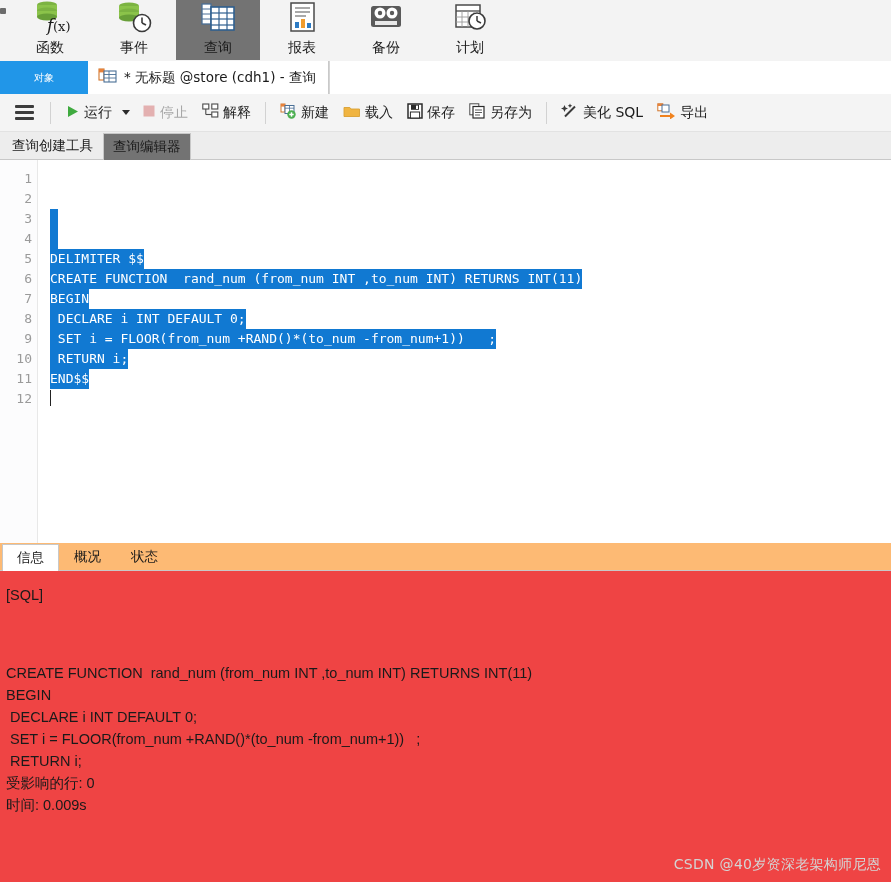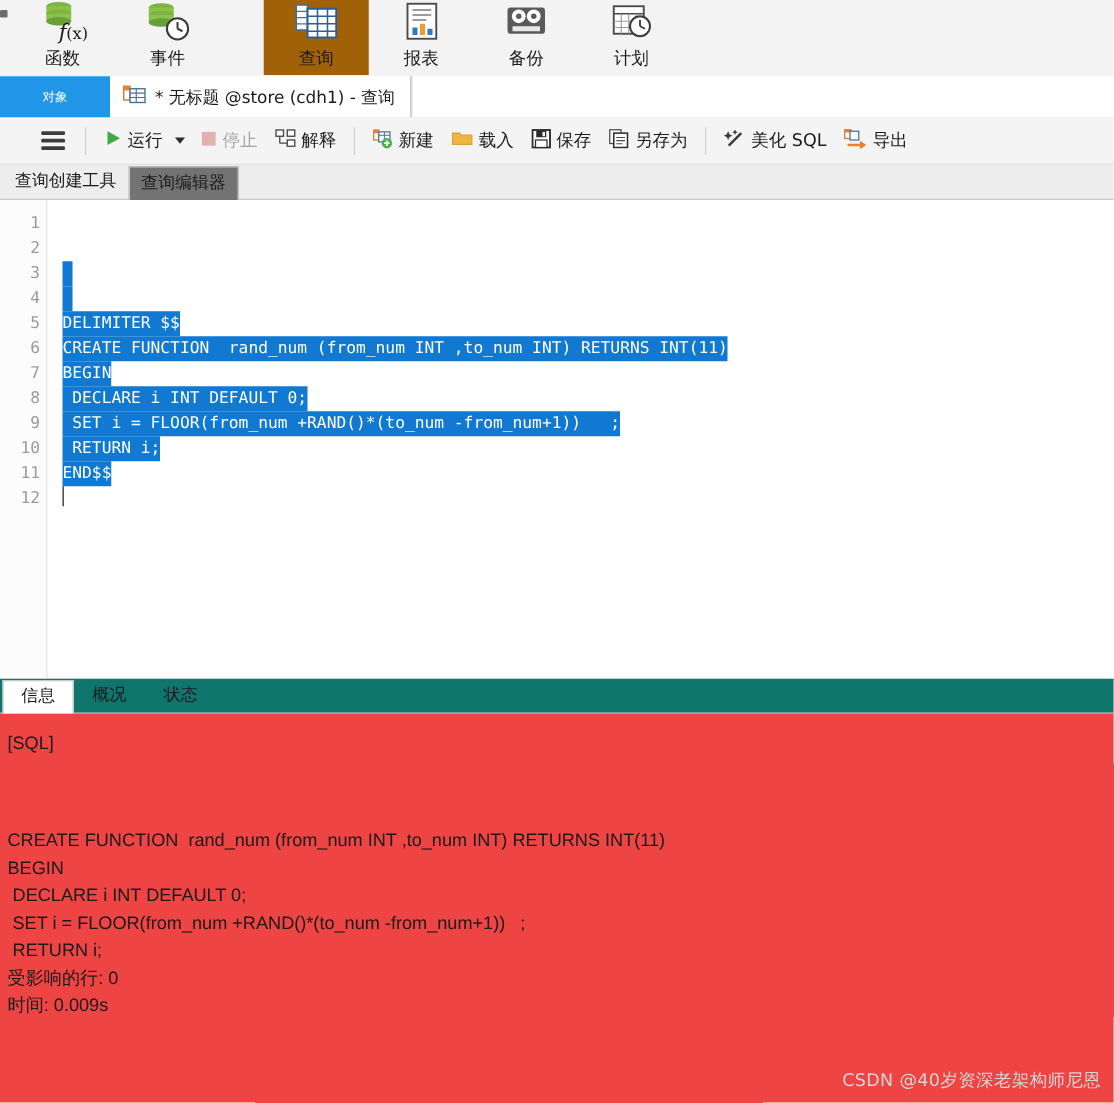--- a/index.html
+++ b/index.html
@@ -22,21 +22,21 @@
   .ribbon-spacer .stub {
     position:absolute; left:0px; top:8px; width:6px; height:6px;
     background:#6b6b6b; border-radius:1px;
   }
   .ribbon-btn {
     width:84px; height:60px;
     display:flex; flex-direction:column; align-items:center; justify-content:flex-start;
     padding-top:0px; box-sizing:border-box; cursor:default;
     position:relative;
   }
-  .ribbon-btn.selected { background:#a16207;margin-left:35px; }
+  .ribbon-btn.selected { background:#737373; }
   .ribbon-ico { height:38px; display:flex; align-items:center; justify-content:center; }
   .ribbon-lbl {
     font-size:14px; color:#1a1a1a; line-height:18px;
     font-family:"DejaVu Sans","Liberation Sans",sans-serif;
   }
 
   
   .tabstrip {
     position:absolute; left:0; top:61px; width:891px; height:33px;
     background:#ffffff; border-bottom:1px solid #c9c9c9;
@@ -54,21 +54,21 @@
     font-size:13.5px; color:#1a1a1a;
     font-family:"DejaVu Sans","Liberation Sans",sans-serif;
     white-space:nowrap;
   }
   .doc-tab-rest { flex:1; background:#ffffff; border-left:1px solid #d5d5d5; }
 
   
   .toolbar {
     position:absolute; left:0; top:94px; width:891px; height:38px;
     background:#f4f4f4; border-bottom:1px solid #e2e2e2;
-    display:flex; align-items:center; gap:0px; padding-left:24px; box-sizing:border-box;
+    display:flex; align-items:center; gap:0px; padding-left:6px; box-sizing:border-box;
   }
   .tb-item {
     display:flex; align-items:center; gap:4px;
     padding:3px 7px; font-size:14px; color:#1d1d1d;
     font-family:"DejaVu Sans","Liberation Sans",sans-serif;
     white-space:nowrap; cursor:default;
   }
   .tb-item.disabled { color:#a6a6a6; }
   .tb-sep { width:1px; height:22px; background:#d2d2d2; margin:0 7px; }
   .tb-hamb { display:flex; flex-direction:column; gap:3px; padding:6px 9px; }
@@ -122,21 +122,21 @@
   }
   .sel-empty { background:#1179d2; display:inline-block; width:8px; height:20px; vertical-align:top; }
   .caret-bar {
     display:inline-block; width:1px; height:16px; background:#222;
     vertical-align:-3px;
   }
 
   
   .restabs {
     position:absolute; left:0; top:543px; width:891px; height:28px;
-    background:#0f766e; border-bottom:1px solid #c8c8c8;
+    background:#fdba74; border-bottom:1px solid #c8c8c8;
     display:flex; align-items:flex-end; padding-left:2px; box-sizing:border-box;
   }
   .restab {
     padding:4px 14px 5px 14px; font-size:13.5px; color:#1a1a1a;
     font-family:"DejaVu Sans","Liberation Sans",sans-serif;
     border:1px solid transparent; border-bottom:none;
     cursor:default; line-height:17px;
   }
   .restab.active { background:#ffffff; border-color:#c8c8c8; position:relative; top:1px; }
 

